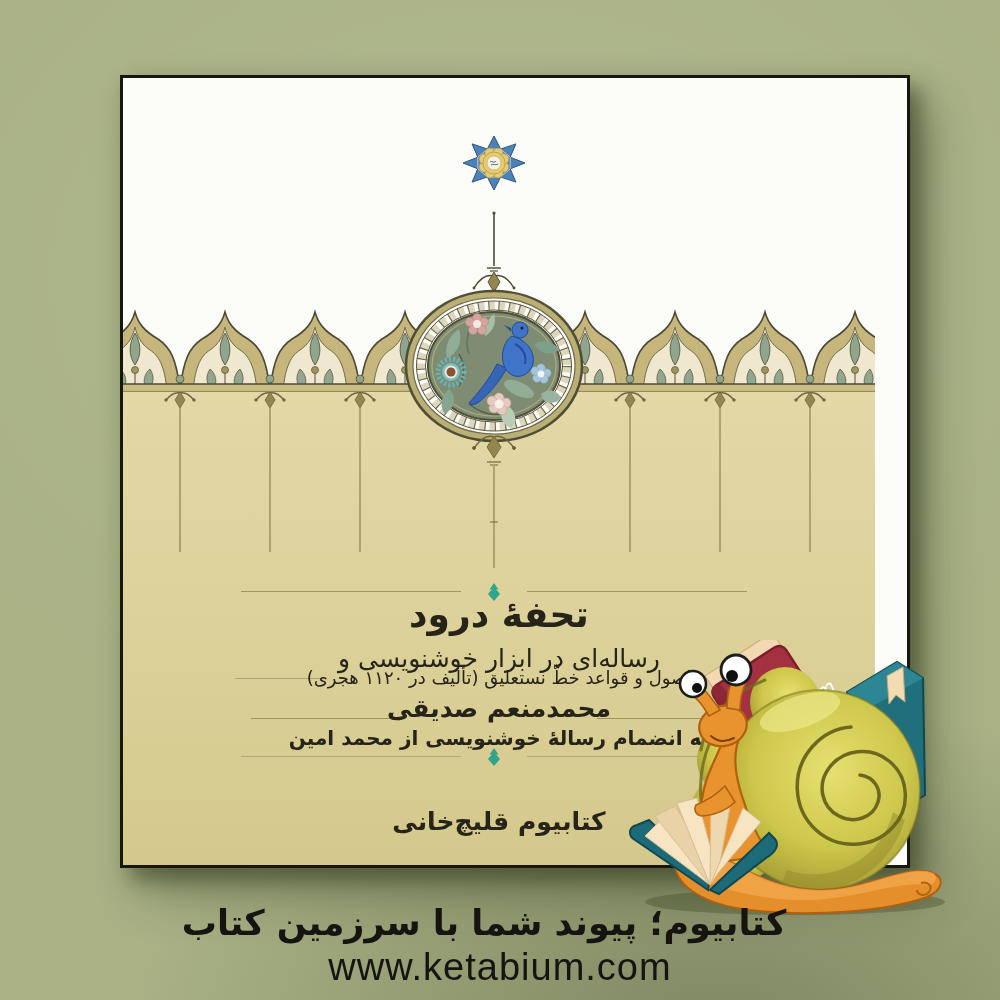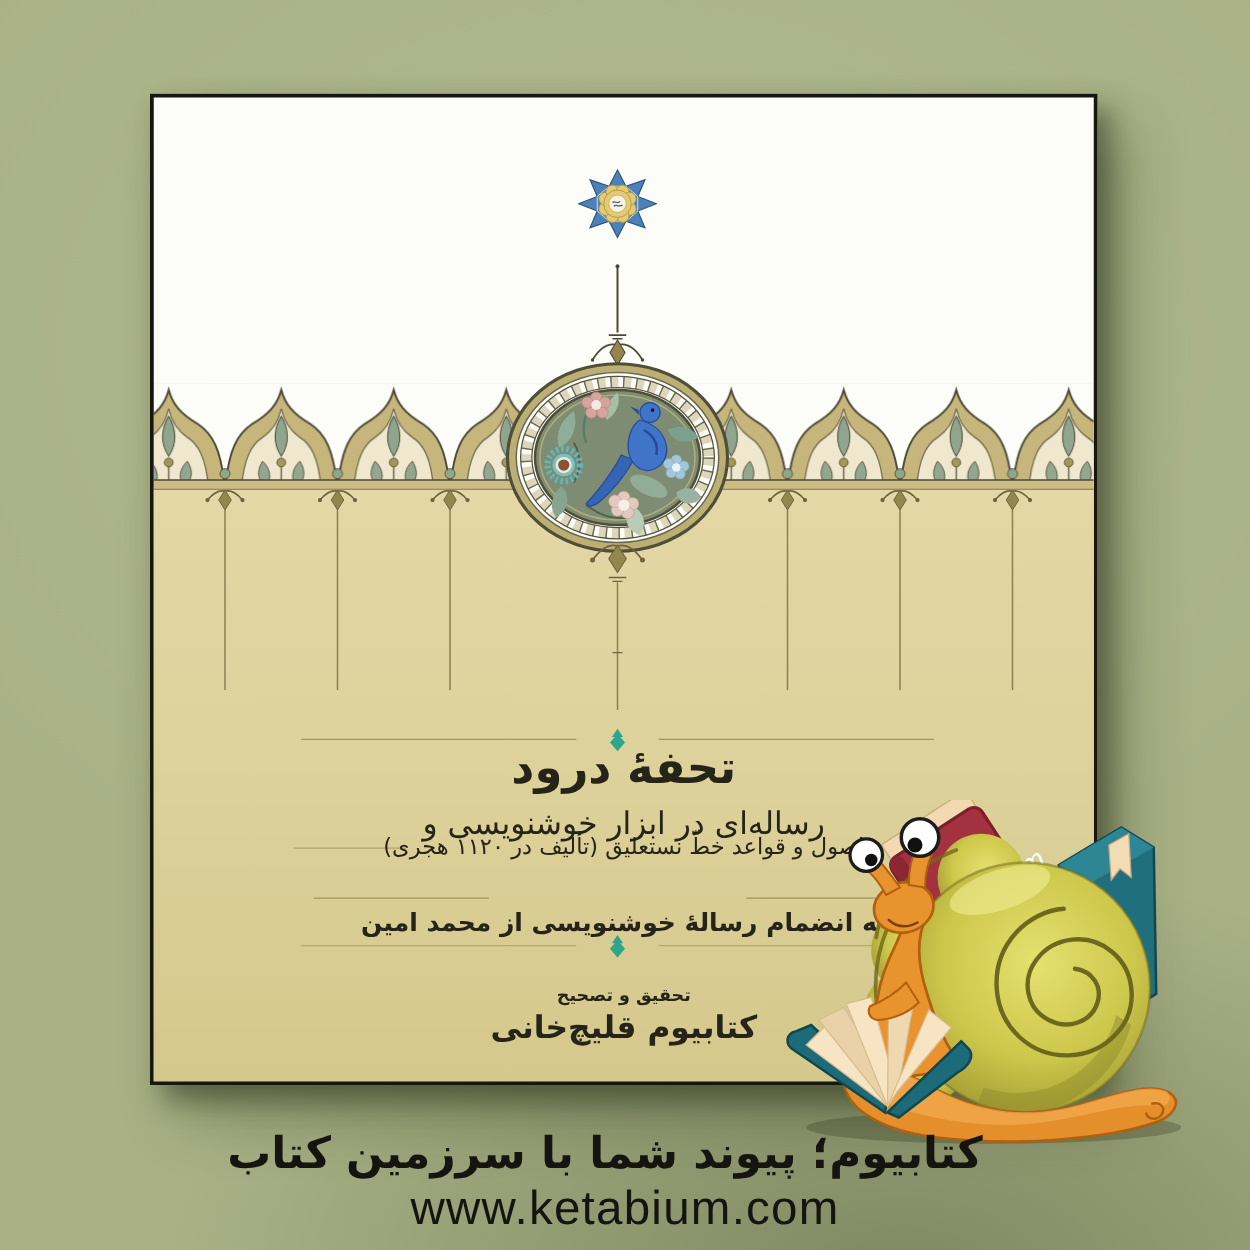--- a/index.html
+++ b/index.html
@@ -5,21 +5,21 @@
   html,body{margin:0;padding:0;width:1000px;height:1000px;overflow:hidden;
     background:#a9b185;font-family:"DejaVu Sans",sans-serif;}
   .stage{position:absolute;left:0;top:0;width:1000px;height:1000px;}
   .bg-shade{position:absolute;inset:0;
     background:
       radial-gradient(120% 90% at 50% 28%, rgba(255,255,255,.10), rgba(0,0,0,0) 55%),
       radial-gradient(95% 55% at 72% 103%, rgba(30,40,15,.30), rgba(0,0,0,0) 62%);}
   
   .cover{position:absolute;left:120px;top:75px;width:752px;height:787px;
     background:#fcfcf8;border:3px solid #17170f;
-    box-shadow:10px 12px 20px rgba(45,55,28,.55), 24px 28px 44px rgba(45,55,28,.32);}
+    box-shadow:10px 12px 20px rgba(45,55,28,.55), 24px 28px 44px rgba(45,55,28,.32);padding-left:32px;}
   .cover *{position:absolute;}
   .tan{left:0;top:314px;width:752px;height:473px;
     background:linear-gradient(180deg,#e3d8a6 0%,#ddd29b 45%,#d4c88c 100%);}
   .frieze{left:0;top:229px;width:752px;height:85px;}
   .star{left:339px;top:56px;width:64px;height:58px;}
   .needle{left:343px;top:130px;width:56px;height:86px;}
   .medallion{left:276px;top:206px;width:190px;height:164px;}
   .pendants{left:0;top:310px;width:752px;height:170px;}
   .center-pendant{left:341px;top:352px;width:60px;height:150px;}
   .rule{height:1px;background:#8d7f50;opacity:.75;}
@@ -240,22 +240,22 @@
     <div class="rule" style="left:118px;top:678px;width:220px;opacity:.5;"></div>
     <div class="rule" style="left:404px;top:678px;width:220px;opacity:.5;"></div>
     <svg class="tealdia" style="left:365px;top:670px;" viewBox="0 0 12 18">
       <polygon points="6,0 10.5,6.5 1.5,6.5" fill="#2fa58c"></polygon>
       <polygon points="6,4 12,11 6,18 0,11" fill="#2fa58c"></polygon>
     </svg>
 
     <div class="txt title">تحفهٔ درود</div>
     <div class="txt sub1">رساله‌ای در ابزار خوشنویسی و</div>
     <div class="txt sub2">اصول و قواعد خطّ نستعلیق (تألیف در ۱۱۲۰ هجری)</div>
+    <div class="txt author">محمدمنعم صدیقی</div>
     <div class="txt supp">به انضمام رسالهٔ خوشنویسی از محمد امین</div>
-    <div class="txt edlabel">تحقیق و تصحیح</div>
     <div class="txt edname">کتابیوم قلیچ‌خانی</div>
   </div>
 
   <svg class="snail" viewBox="0 0 340 280">
     <defs>
       <radialGradient id="shellG" cx="55%" cy="40%" r="70%">
         <stop offset="0%" stop-color="#e6e070"></stop>
         <stop offset="55%" stop-color="#cdc74b"></stop>
         <stop offset="100%" stop-color="#9a922e"></stop>
       </radialGradient>

